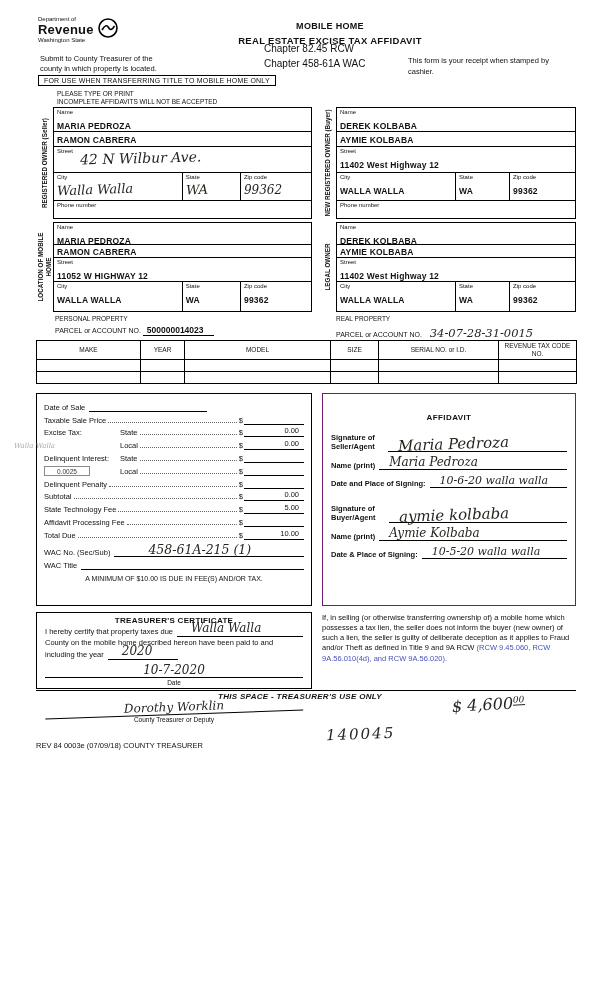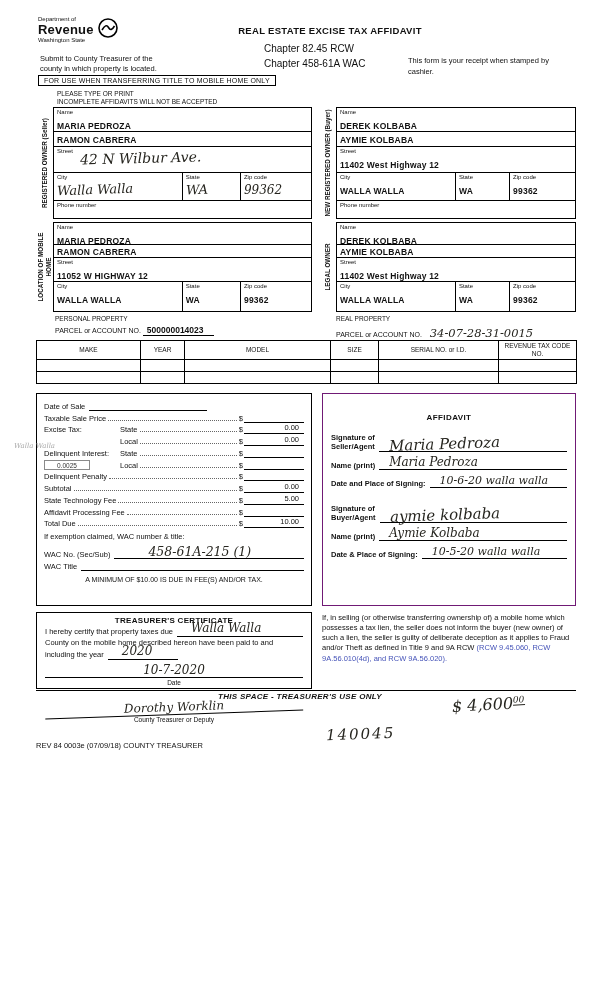--- a/index.html
+++ b/index.html
@@ -80,21 +80,21 @@
   .wacrow{display:flex;align-items:flex-end;font-size:7.5px;height:17px;}
   .exnote{font-size:7.5px;margin-top:4px;height:12px;}
   .minnote{text-align:center;font-size:7px;margin-top:5px;}
 
   .wmark{position:absolute;left:14px;top:442px;font-size:7px;color:#ababab;}
 
   
   .affbox{position:absolute;border:1px solid #701a75;padding:19px 8px;background:#fff;}
   .afftitle{text-align:center;font-weight:bold;font-size:8px;letter-spacing:0.4px;}
   .affpara{font-size:7.5px;line-height:1.3;margin-top:4px;}
-  .sigrow{display:flex;align-items:flex-end;margin-top:11px;}
+  .sigrow{display:flex;align-items:flex-end;margin-top:11px;gap:9px;}
   .siglbl{font-size:7.5px;font-weight:bold;line-height:1.25;white-space:nowrap;}
   .sigline{flex:1;border-bottom:1px solid #000;margin-left:4px;position:relative;height:16px;}
   .hw-sig{position:absolute;left:10px;bottom:-2px;font-size:15px;white-space:nowrap;transform:rotate(-2deg);}
   .hw-mid{position:absolute;left:10px;bottom:0;font-size:12px;white-space:nowrap;}
   .hw-sm{position:absolute;left:10px;bottom:0;font-size:11px;white-space:nowrap;}
   .inforow{display:flex;align-items:flex-end;margin-top:5px;font-size:7.5px;}
   .inforow .lbl{font-weight:bold;white-space:nowrap;}
   .gap14{margin-top:16px;}
 
   
@@ -134,20 +134,21 @@
     </div>
     <span class="logo-icon">
       <svg width="22" height="22" viewBox="0 0 22 22">
           <circle cx="11" cy="11" r="9" fill="none" stroke="#000" stroke-width="1.6"></circle>
           <path d="M5 13 Q9 6 11.5 10.5 T17.5 9" fill="none" stroke="#000" stroke-width="1.6"></path>
         </svg>
     </span>
   </div>
 
   <div class="title-block">
+    <div class="t1">MOBILE HOME</div>
     <div class="t2">REAL ESTATE EXCISE TAX AFFIDAVIT</div>
   </div>
 
   <div class="submit-note">
     <span>Submit to County Treasurer of the</span><br>
     <span class="u">county in which property is located.</span>
   </div>
 
   <div class="chapters">
     <div>Chapter 82.45 RCW</div>
@@ -423,21 +424,20 @@
       <span class="leader"></span>
       <span class="dol">$</span>
       <span class="amt"></span>
     </div>
     <div class="feerow">
       <span class="flab">Total Due</span>
       <span class="leader"></span>
       <span class="dol">$</span>
       <span class="amt">10.00</span>
     </div>
-    <div class="exnote">If exemption claimed, WAC number &amp; title:</div>
     <div class="wacrow">
       <span class="flab">WAC No. (Sec/Sub)</span>
       <span class="ulfill">
         <span class="hand hw-wac">458-61A-215 (1)</span>
       </span>
     </div>
     <div class="wacrow" style="height:13px;">
       <span class="flab">WAC Title</span>
       <span class="ulfill"></span>
     </div>

